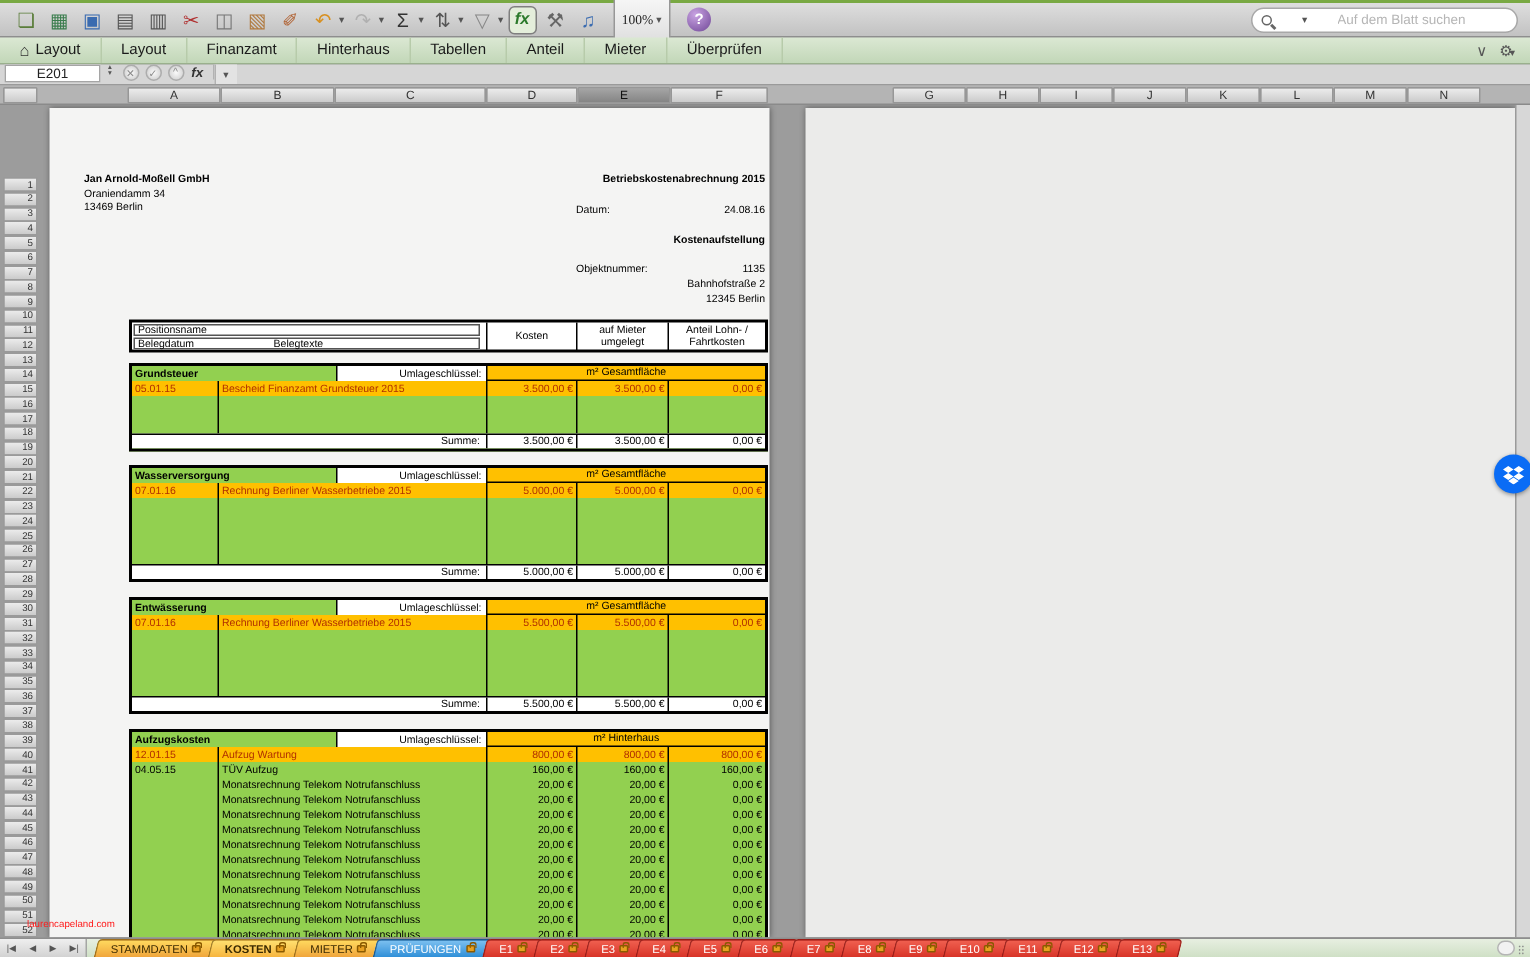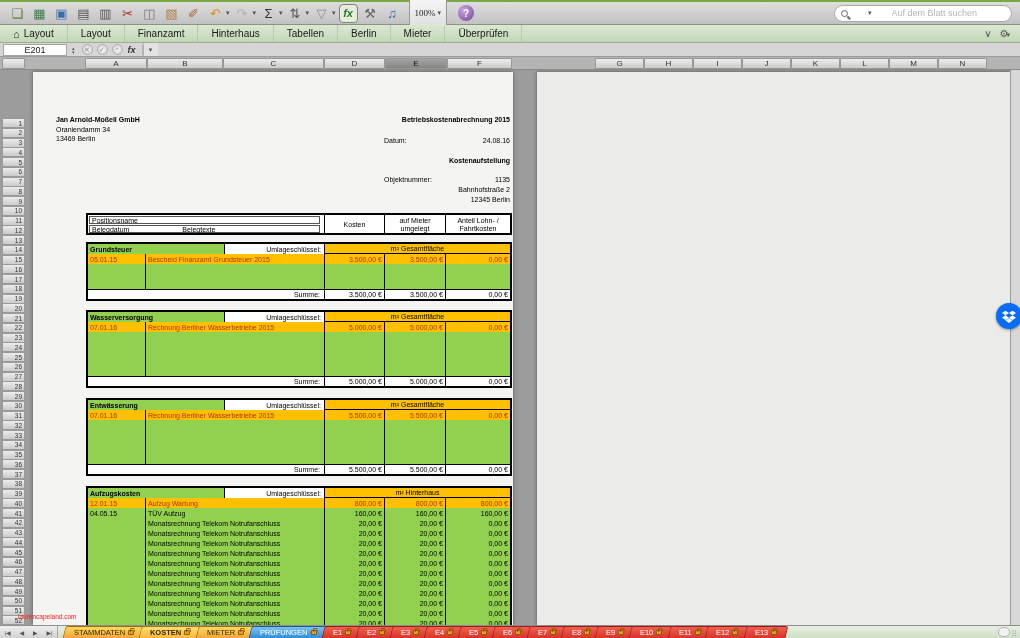--- a/index.html
+++ b/index.html
@@ -35,21 +35,21 @@
   .ribbon { position:absolute; top:25px; left:0; right:0; height:18px;
     background:linear-gradient(#dcc, #ccd); background:linear-gradient(#dbe8d3,#c2d7b8);
     border-bottom:1px solid #9ab08d; display:flex; align-items:stretch; font-size:10px; color:#1a1a1a; }
   .rtab { padding:0 13px; display:flex; align-items:center; gap:4px; border-right:1px solid #b7cbaa; }
   .rtab .home { font-size:11px; color:#333; }
   .ribbon-right { margin-left:auto; display:flex; align-items:center; gap:8px; padding:0 10px;
     color:#555; font-size:10px; }
 
   
   .fbar { position:absolute; top:43px; left:0; right:0; height:14px; background:#d6d6d6;
-    border-bottom:1px solid #9a9a9a; display:flex; align-items:center; font-size:9px; }
+    border-bottom:1px solid #9a9a9a; display:flex; align-items:flex-start; font-size:9px; }
   .namebox { width:64px; height:12px; background:#fff; border:1px solid #a5a5a5; margin-left:3px;
     display:flex; align-items:center; justify-content:center; color:#222; }
   .stepper { display:flex; flex-direction:column; line-height:4px; font-size:5px; color:#555; margin:0 5px; }
   .fbtn { width:11px; height:11px; border-radius:50%; background:radial-gradient(#fafafa,#cacaca);
     border:1px solid #adadad; color:#8a8a8a; font-size:7px; display:flex; align-items:center;
     justify-content:center; margin:0 2px; }
   .fxlab { font-style:italic; font-weight:bold; font-size:9px; color:#333; padding:0 6px 0 3px;
     border-right:1px solid #b2b2b2; }
   .fvalue { flex:1; height:100%; background:#f6f6f6; display:flex; align-items:center;
     padding-left:6px; color:#111; font-size:9.5px; }
@@ -197,21 +197,21 @@
         <div class="rtab">
           <span>Finanzamt</span>
         </div>
         <div class="rtab">
           <span>Hinterhaus</span>
         </div>
         <div class="rtab">
           <span>Tabellen</span>
         </div>
         <div class="rtab">
-          <span>Berlin</span>
+          <span>Anteil</span>
         </div>
         <div class="rtab">
           <span>Mieter</span>
         </div>
         <div class="rtab">
           <span>Überprüfen</span>
         </div>
       </span>
     <span class="ribbon-right">
       <span>∨</span>

